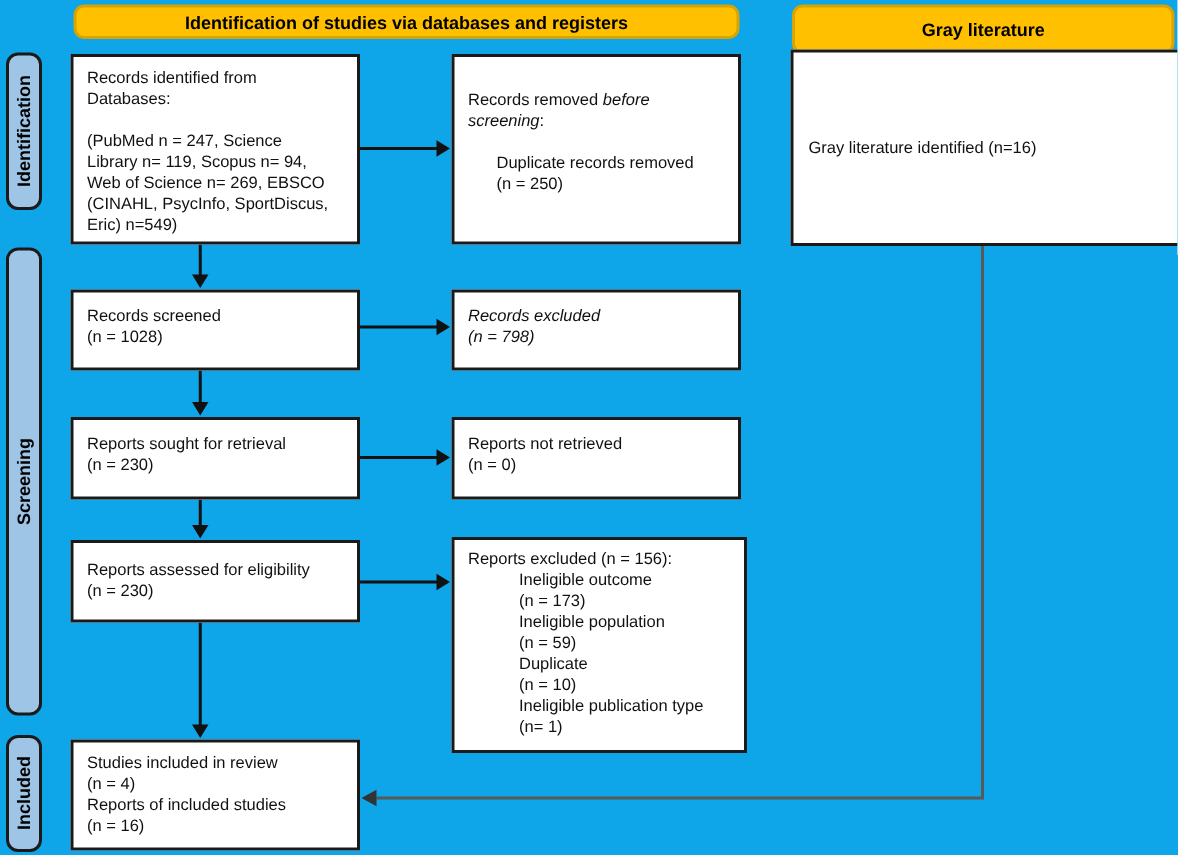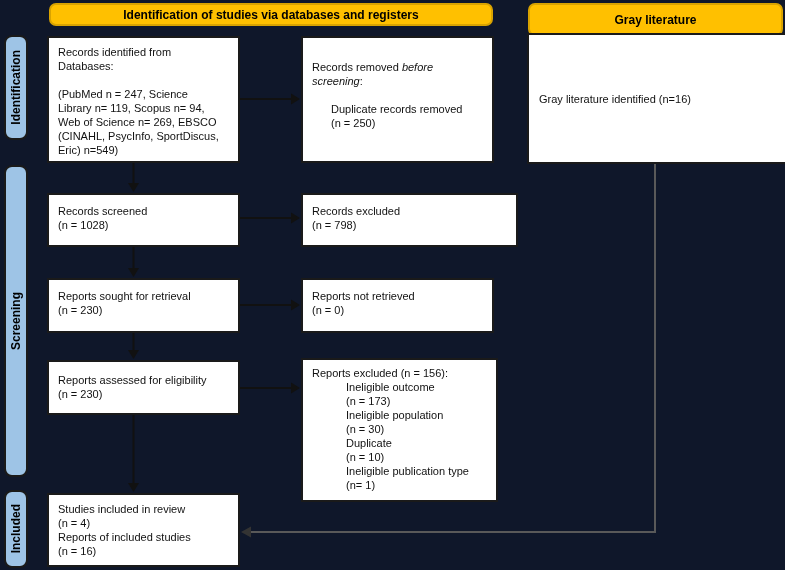--- a/index.html
+++ b/index.html
@@ -1,17 +1,17 @@
 <!DOCTYPE html>
 <html><head>
 <meta charset="utf-8">
 <style>
   html,body{margin:0;padding:0;background:#fff;}
   .canvas{
-    position:relative;width:785px;height:570px;background:#0f172a;
+    position:relative;width:785px;height:570px;background:#0ea5e9;
     font-family:"Liberation Sans",sans-serif;color:#111;overflow:hidden;
   }
   .arrows{position:absolute;left:0;top:0;width:785px;height:570px;pointer-events:none;}
   .hdr{
     position:absolute;box-sizing:border-box;display:flex;align-items:center;justify-content:center;
     background:#FFC000;border:2px solid #D9A300;border-radius:7px;
     font-weight:bold;font-size:12px;color:#000;text-align:center;white-space:nowrap;
   }
   .hdr-db{left:49px;top:3px;width:444px;height:23px;}
   .hdr-gray{left:528px;top:3px;width:255px;height:33px;}
@@ -30,21 +30,21 @@
   .box{
     position:absolute;box-sizing:border-box;background:#fff;border:2px solid #1A1A1A;
     font-size:11px;line-height:14px;color:#111;padding:9px 4px 2px 9px;
   }
   .line{min-height:14px;}
   .it{font-style:italic;margin-top:29px;}
   .b-records-identified{left:47px;top:36px;width:193px;height:127px;padding-top:7px;}
   .b-records-removed{left:301px;top:36px;width:193px;height:127px;padding-top:22px;}
   .b-records-removed .item{margin-left:19px;}
   .b-records-screened{left:47px;top:193px;width:193px;height:54px;}
-  .b-records-excluded{left:301px;top:193px;width:217px;height:54px;}
+  .b-records-excluded{left:301px;top:193px;width:193px;height:54px;font-style:italic;}
   .b-reports-sought{left:47px;top:278px;width:193px;height:55px;}
   .b-reports-not-retrieved{left:301px;top:278px;width:193px;height:55px;}
   .b-reports-assessed{left:47px;top:360px;width:193px;height:55px;padding-top:11px;}
   .b-reports-excluded{left:301px;top:358px;width:197px;height:144px;padding-top:6px;}
   .b-reports-excluded .item{margin-left:34px;}
   .b-studies-included{left:47px;top:493px;width:193px;height:74px;padding-top:7px;}
   .b-gray-lit{left:527px;top:33px;width:290px;height:131px;display:flex;align-items:center;padding:0 4px 0 10px;}
 </style>
 </head>
 <body>
@@ -148,21 +148,21 @@
   <div class="box b-reports-assessed">
     <div class="line">Reports assessed for eligibility</div>
     <div class="line">(n = 230)</div>
   </div>
 
   <div class="box b-reports-excluded">
     <div class="line">Reports excluded (n = 156):</div>
     <div class="line item">Ineligible outcome</div>
     <div class="line item">(n = 173)</div>
     <div class="line item">Ineligible population</div>
-    <div class="line item">(n = 30)</div>
+    <div class="line item">(n = 59)</div>
     <div class="line item">Duplicate</div>
     <div class="line item">(n = 10)</div>
     <div class="line item">Ineligible publication type</div>
     <div class="line item">(n= 1)</div>
   </div>
 
   <div class="box b-studies-included">
     <div class="line">Studies included in review</div>
     <div class="line">(n = 4)</div>
     <div class="line">Reports of included studies</div>

